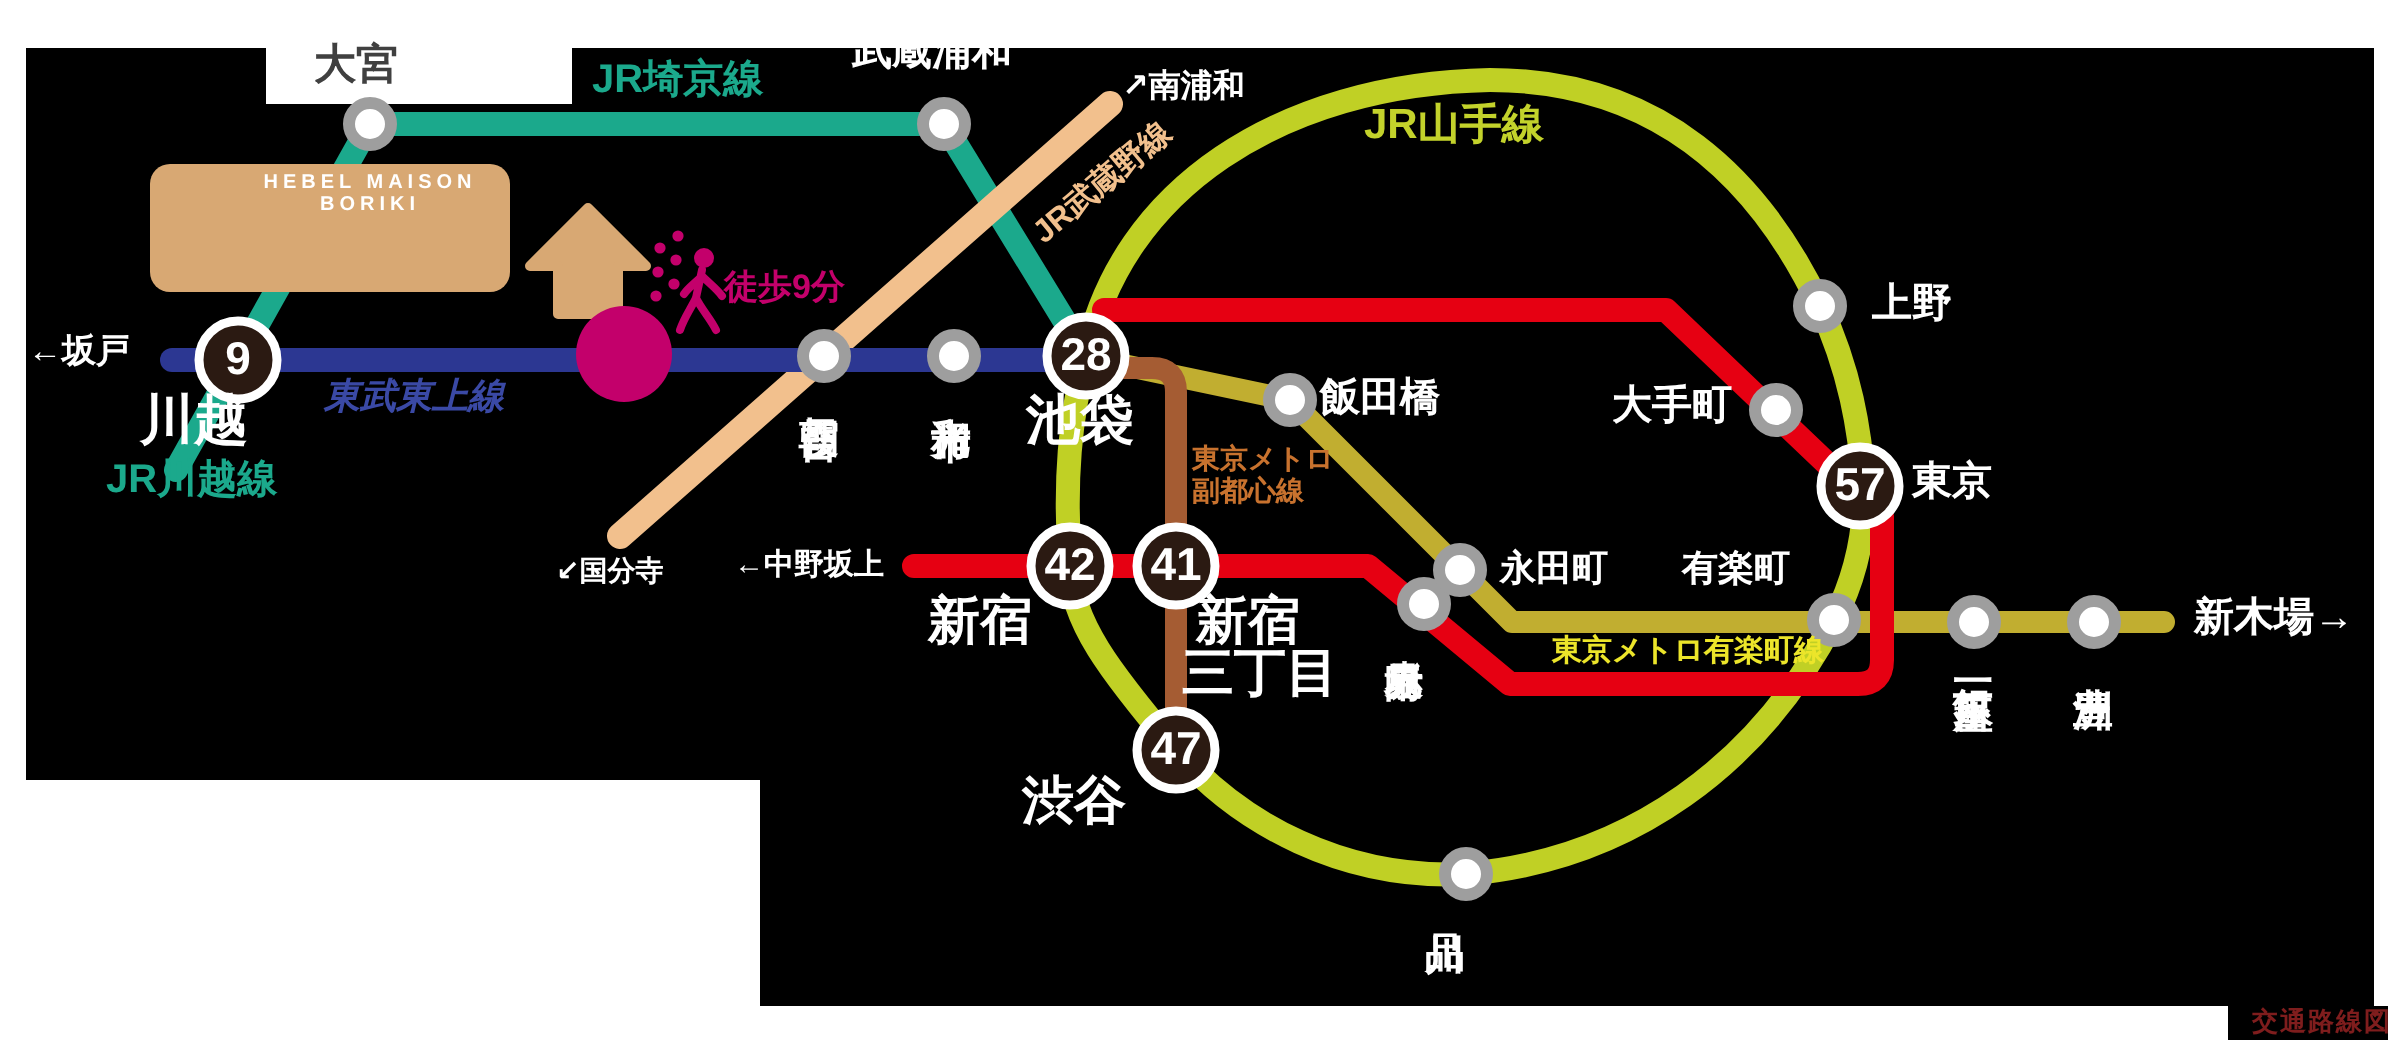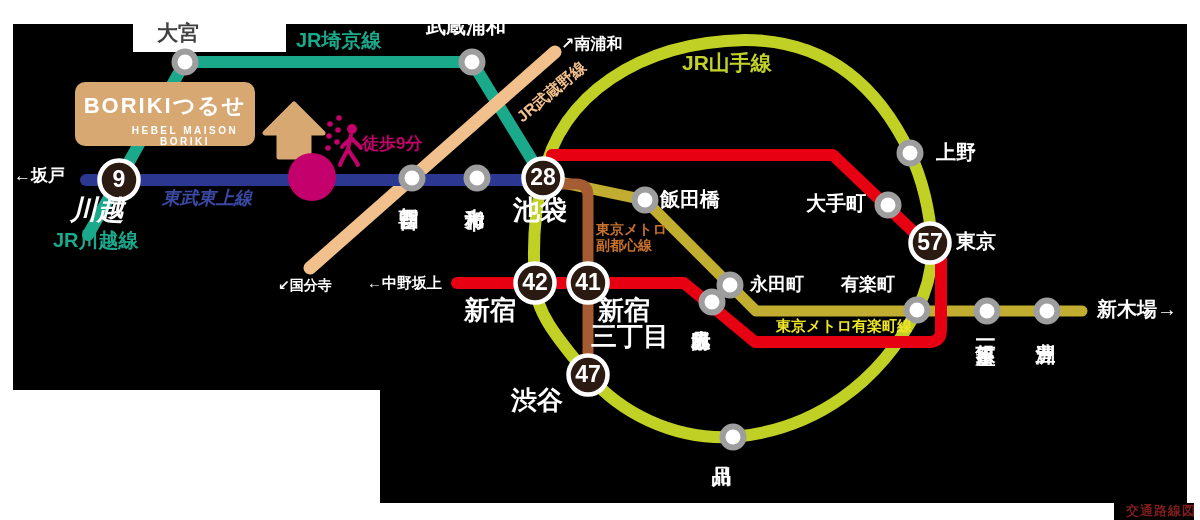--- a/index.html
+++ b/index.html
@@ -86,36 +86,35 @@
       <circle cx="119" cy="180" r="19.5"></circle>
       <circle cx="543" cy="178" r="19.5"></circle>
       <circle cx="535" cy="283" r="19.5"></circle>
       <circle cx="588" cy="283" r="19.5"></circle>
       <circle cx="588" cy="375" r="19.5"></circle>
       <circle cx="930" cy="243" r="19.5"></circle>
     </g>
   </svg>
 
   <div class="boriki">
-    <span class="t1">BORIKIつるせ</span>
     <span class="t2">HEBEL MAISON BORIKI</span>
   </div>
 
   <div class="lbl teal" style="left:296px;top:30px;font-size:20px;">JR埼京線</div>
   <div class="lbl teal" style="left:53px;top:230px;font-size:20px;">JR川越線</div>
   <div class="lbl navy" style="left:162px;top:189px;font-size:18px;">東武東上線</div>
   <div class="lbl peach rot" style="left:492px;top:84px;font-size:16px;">JR武蔵野線</div>
   <div class="lbl ygreen" style="left:682px;top:52px;font-size:21px;">JR山手線</div>
   <div class="lbl yel" style="left:776px;top:318px;font-size:15px;">東京メトロ有楽町線</div>
   <div class="lbl brn" style="left:596px;top:222px;font-size:14px;">東京メトロ</div>
   <div class="lbl brn" style="left:596px;top:238px;font-size:14px;">副都心線</div>
 
   <div class="lbl dark" style="left:157px;top:22px;font-size:21px;">大宮</div>
   <div class="lbl w" style="left:426px;top:16px;font-size:20px;">武蔵浦和</div>
-  <div class="lbl w" style="left:70px;top:196px;font-size:27px;font-style:italic;">川越</div>
+  <div class="lbl w" style="left:70px;top:196px;font-size:27px;">川越</div>
   <div class="lbl mag" style="left:362px;top:135px;font-size:17px;">徒歩9分</div>
   <div class="lbl w vert" style="left:398px;top:192px;font-size:20px;">朝霞台</div>
   <div class="lbl w vert" style="left:464px;top:192px;font-size:20px;">和光市</div>
   <div class="lbl w" style="left:513px;top:196px;font-size:27px;">池袋</div>
   <div class="lbl w" style="left:660px;top:189px;font-size:20px;text-align:right;">飯田橋</div>
   <div class="lbl w" style="left:936px;top:142px;font-size:20px;">上野</div>
   <div class="lbl w" style="left:806px;top:193px;font-size:20px;">大手町</div>
   <div class="lbl w" style="left:956px;top:231px;font-size:20px;">東京</div>
   <div class="lbl w" style="left:841px;top:275px;font-size:18px;">有楽町</div>
   <div class="lbl w" style="left:750px;top:275px;font-size:18px;">永田町</div>

